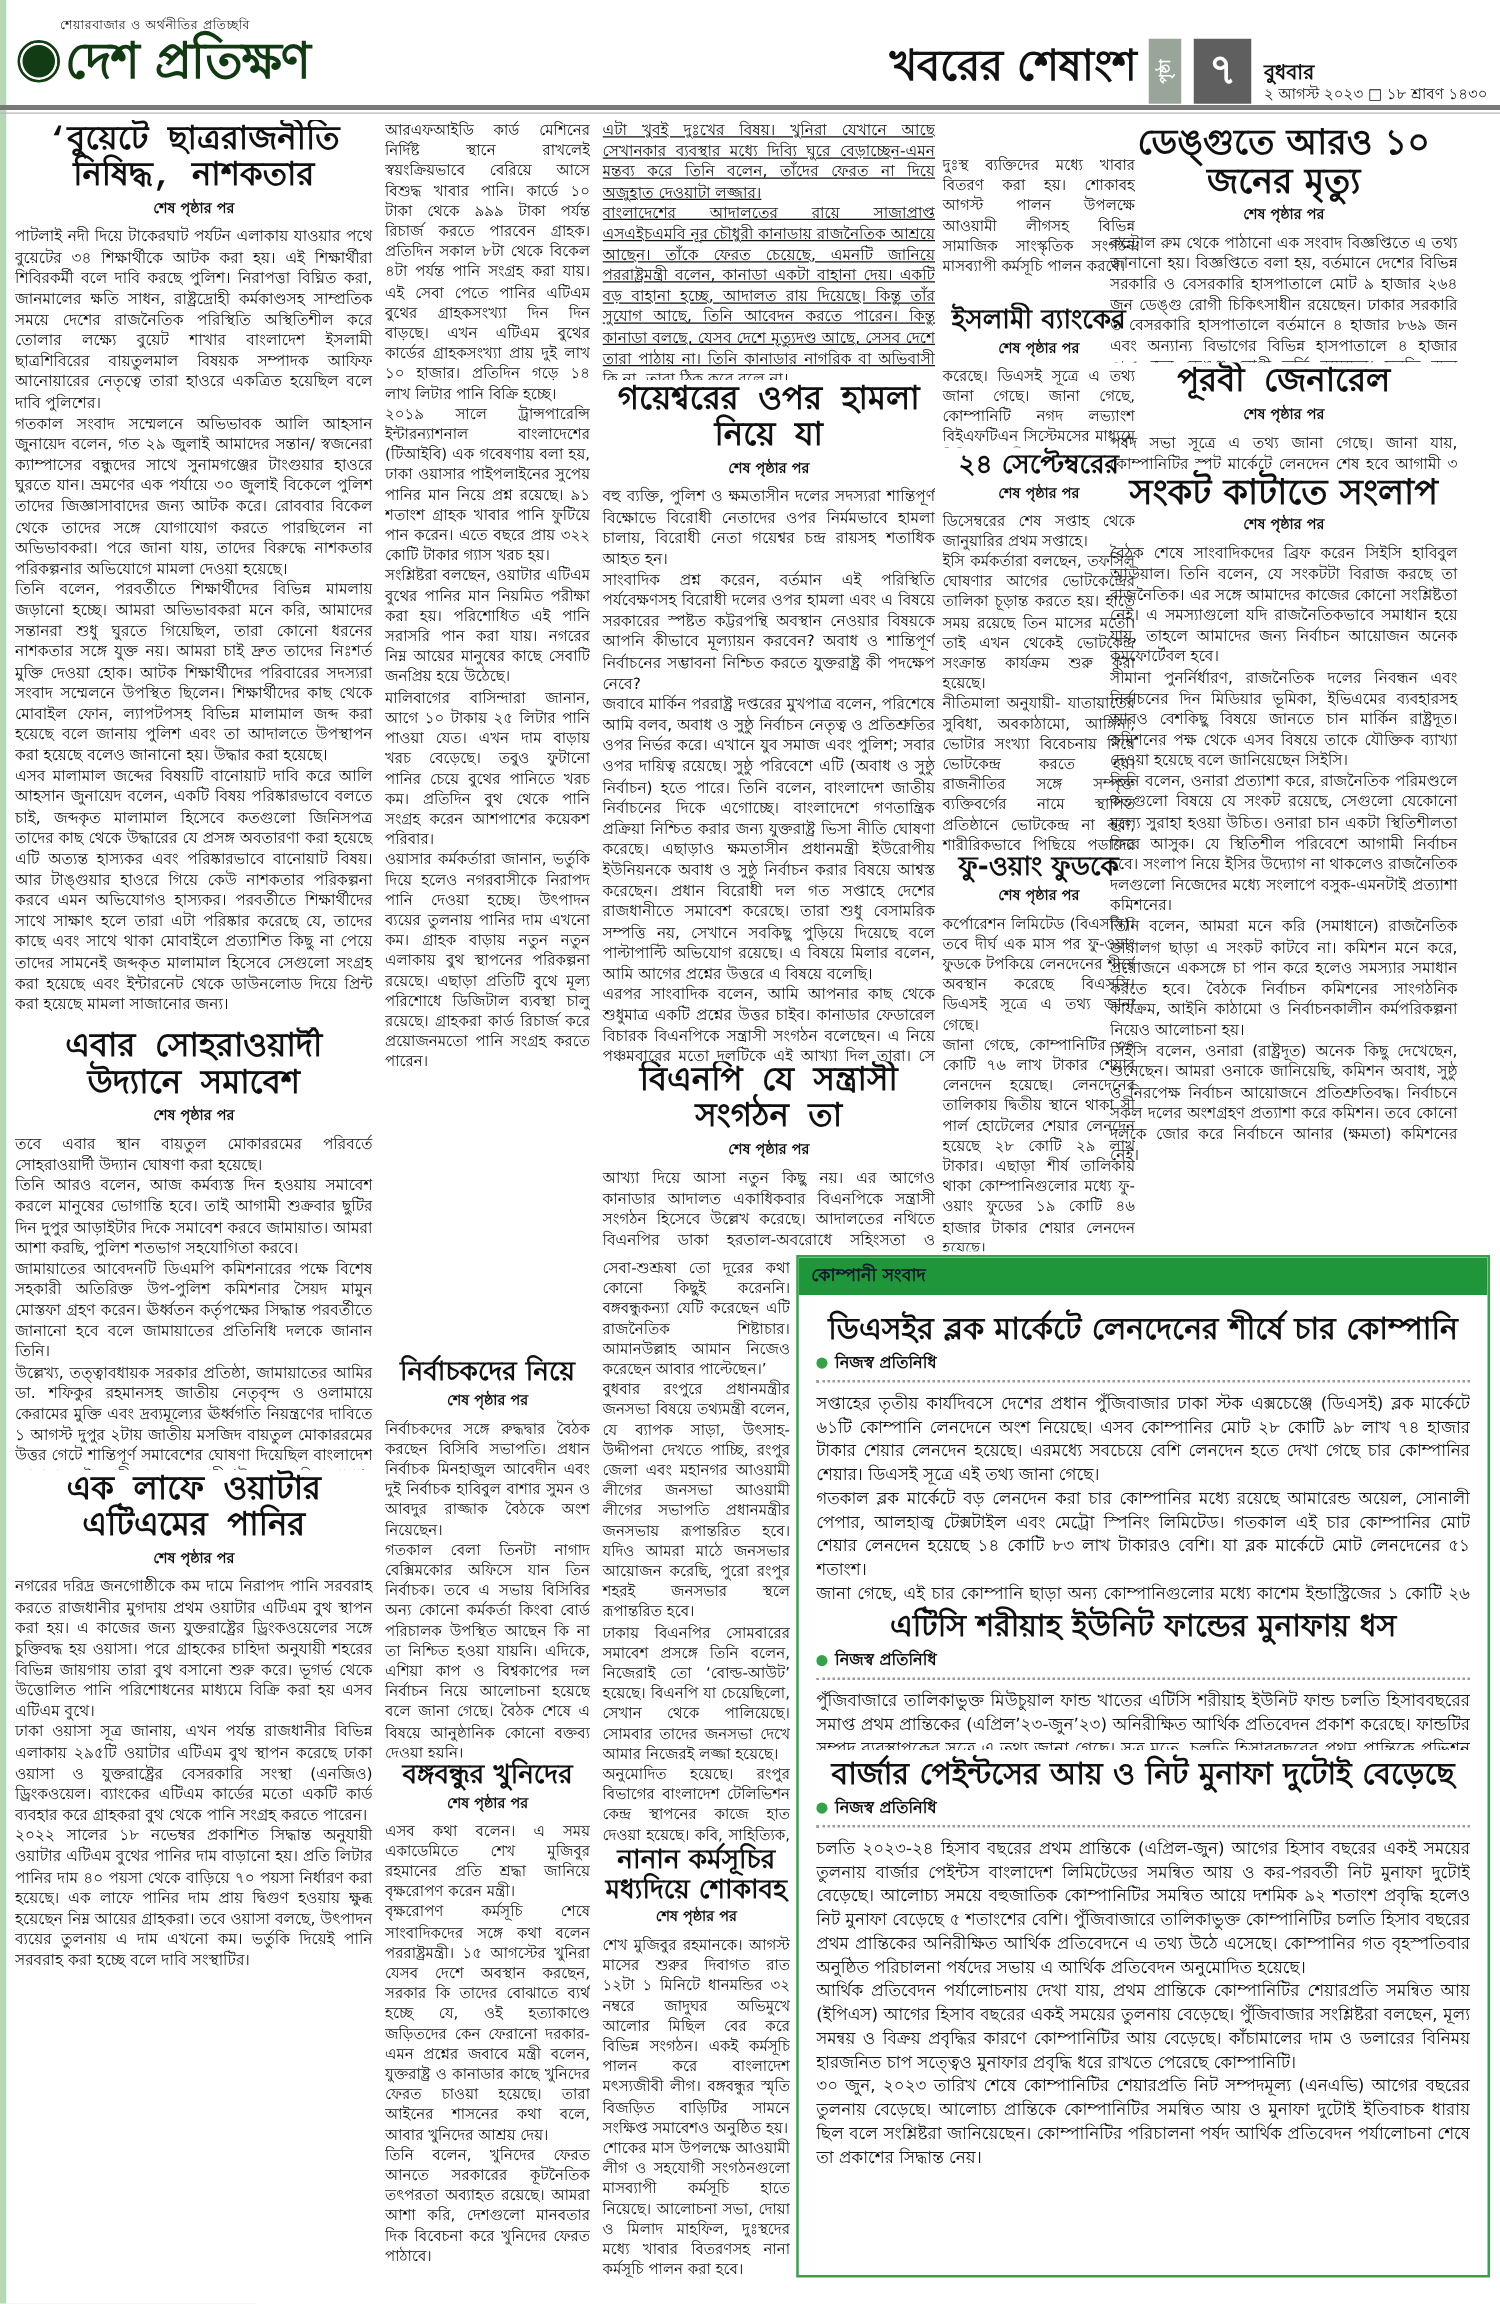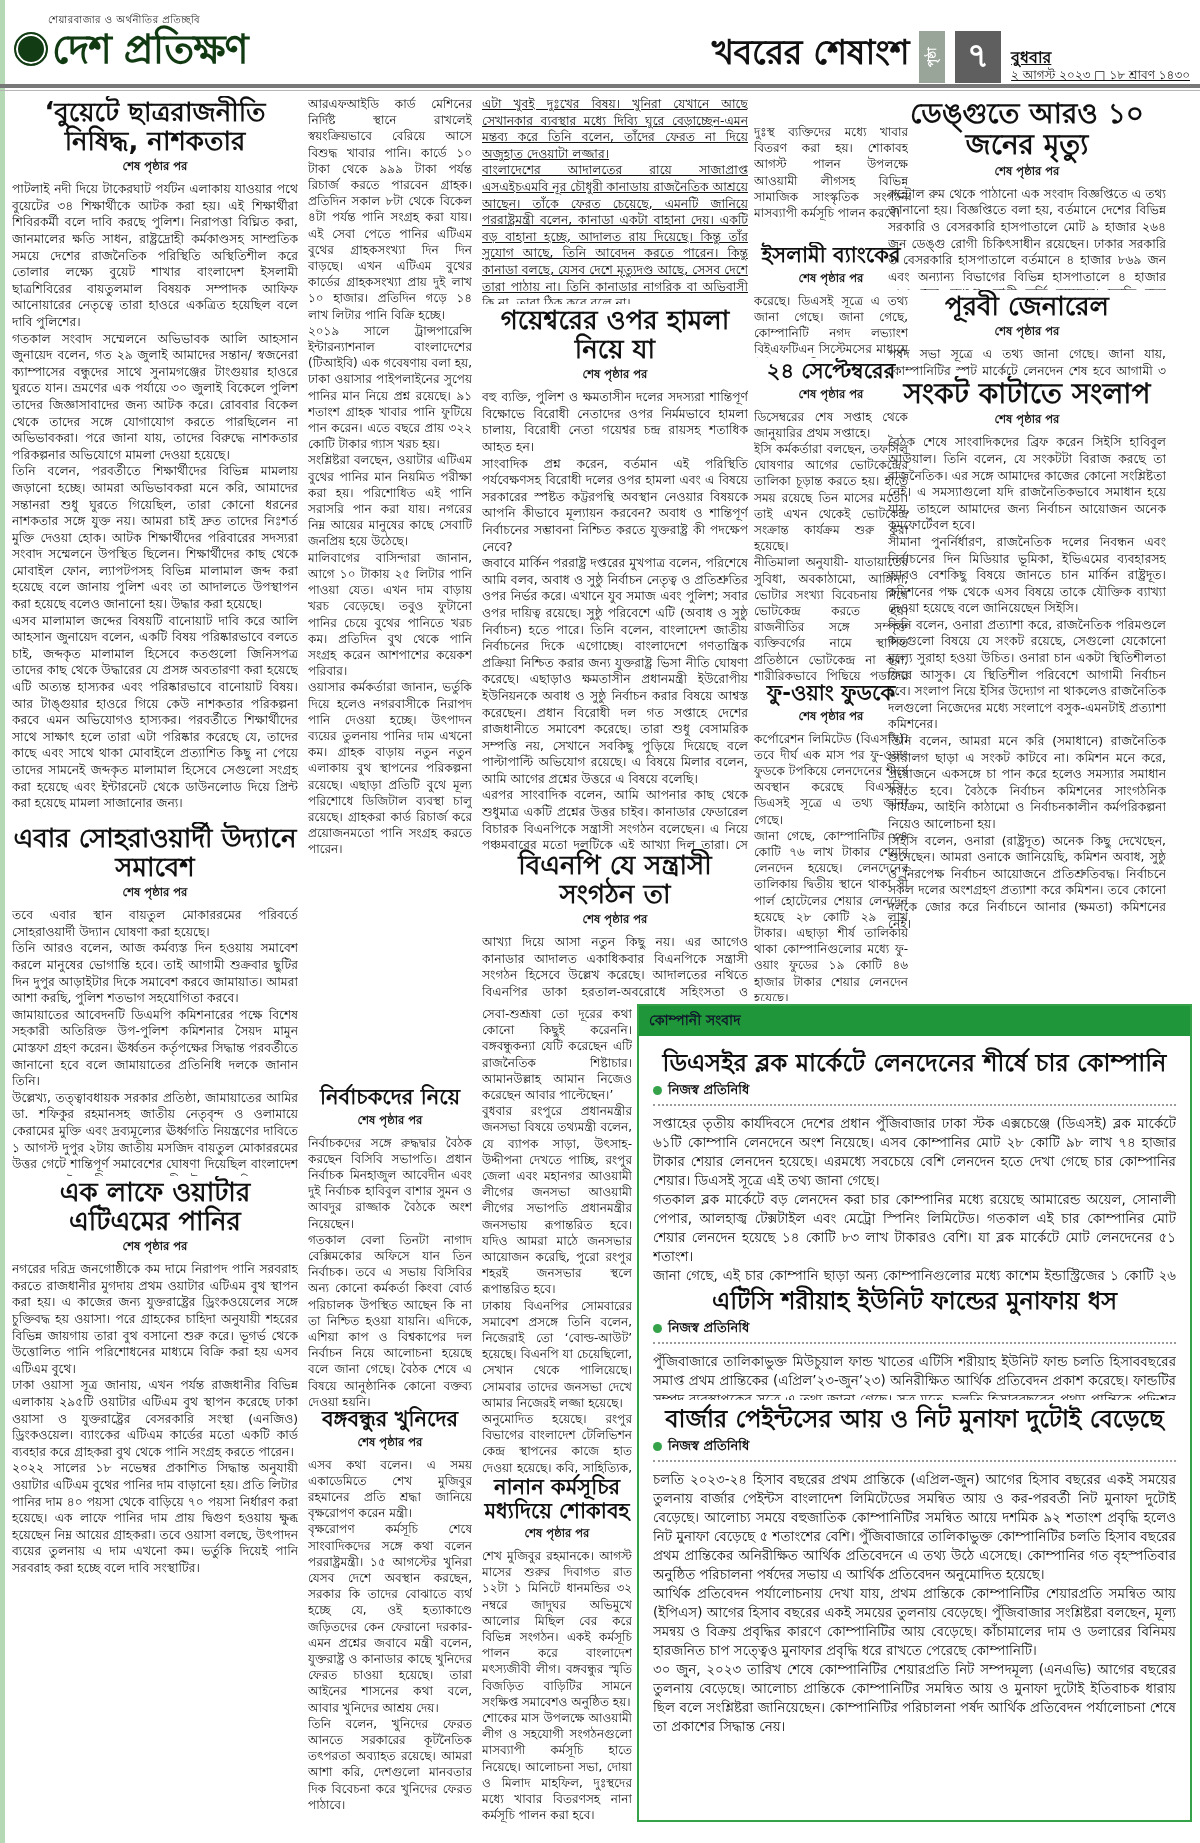--- a/index.html
+++ b/index.html
@@ -13,30 +13,30 @@
   .emblem{width:30px;height:30px;border-radius:50%;background:#123c14;border:2px solid #123c14;
           box-shadow:inset 0 0 0 2px #fff;flex:0 0 auto;}
   .logo{font-size:40px;font-weight:bold;color:#113a12;line-height:1;letter-spacing:-1px;}
   .hdr-right{position:absolute;right:10px;top:26px;display:flex;align-items:flex-end;gap:10px;}
   .section-title{font-size:34px;font-weight:bold;letter-spacing:-.5px;}
   .pageword{width:26px;height:52px;background:#9aa59a;color:#fff;display:flex;align-items:center;
             justify-content:center;font-size:12px;font-weight:bold;
             writing-mode:vertical-rl;transform:rotate(180deg);}
   .pagenum{width:46px;height:52px;background:#5f5f5f;color:#fff;display:flex;align-items:center;
            justify-content:center;font-size:34px;font-weight:bold;}
-  .dateblock{line-height:1.25;text-decoration:underline;}
+  .dateblock{line-height:1.25;}
   .weekday{font-size:16px;font-weight:bold;}
   .dateline{font-size:12px;}
   .toprule{position:absolute;left:0;right:0;top:84px;height:4px;background:#787878;}
   .toprule2{position:absolute;left:0;right:0;top:90px;height:1px;background:#b5b5b5;}
   
   .col{position:absolute;overflow:hidden;}
   .story{overflow:hidden;}
   .hl{font-weight:bold;text-align:center;line-height:1.12;margin:2px 0 1px;}
-  .hl-a{font-size:26px;}
+  .hl-a{font-size:26px;font-family:Liberation Mono, monospace;}
   .hl-b{font-size:21px;}
   .hl-c{font-size:28px;}
   .kick{font-size:11.5px;font-weight:bold;text-align:center;margin:2px 0 4px;}
   .bd{font-size:12.3px;line-height:16.6px;text-align:justify;white-space:pre-line;}
   .bd-n{font-size:12px;line-height:16.2px;text-align:justify;white-space:pre-line;}
   
   .cbox{position:absolute;left:637px;top:1004px;width:555px;height:818px;
         border:2px solid #35a24a;background:#fff;box-sizing:border-box;overflow:hidden;}
   .cbox-bar{background:#1f9639;color:#0f172a;font-size:14px;font-weight:bold;padding:3px 10px;}
   .cbox-inner{padding:8px 14px 10px;}

